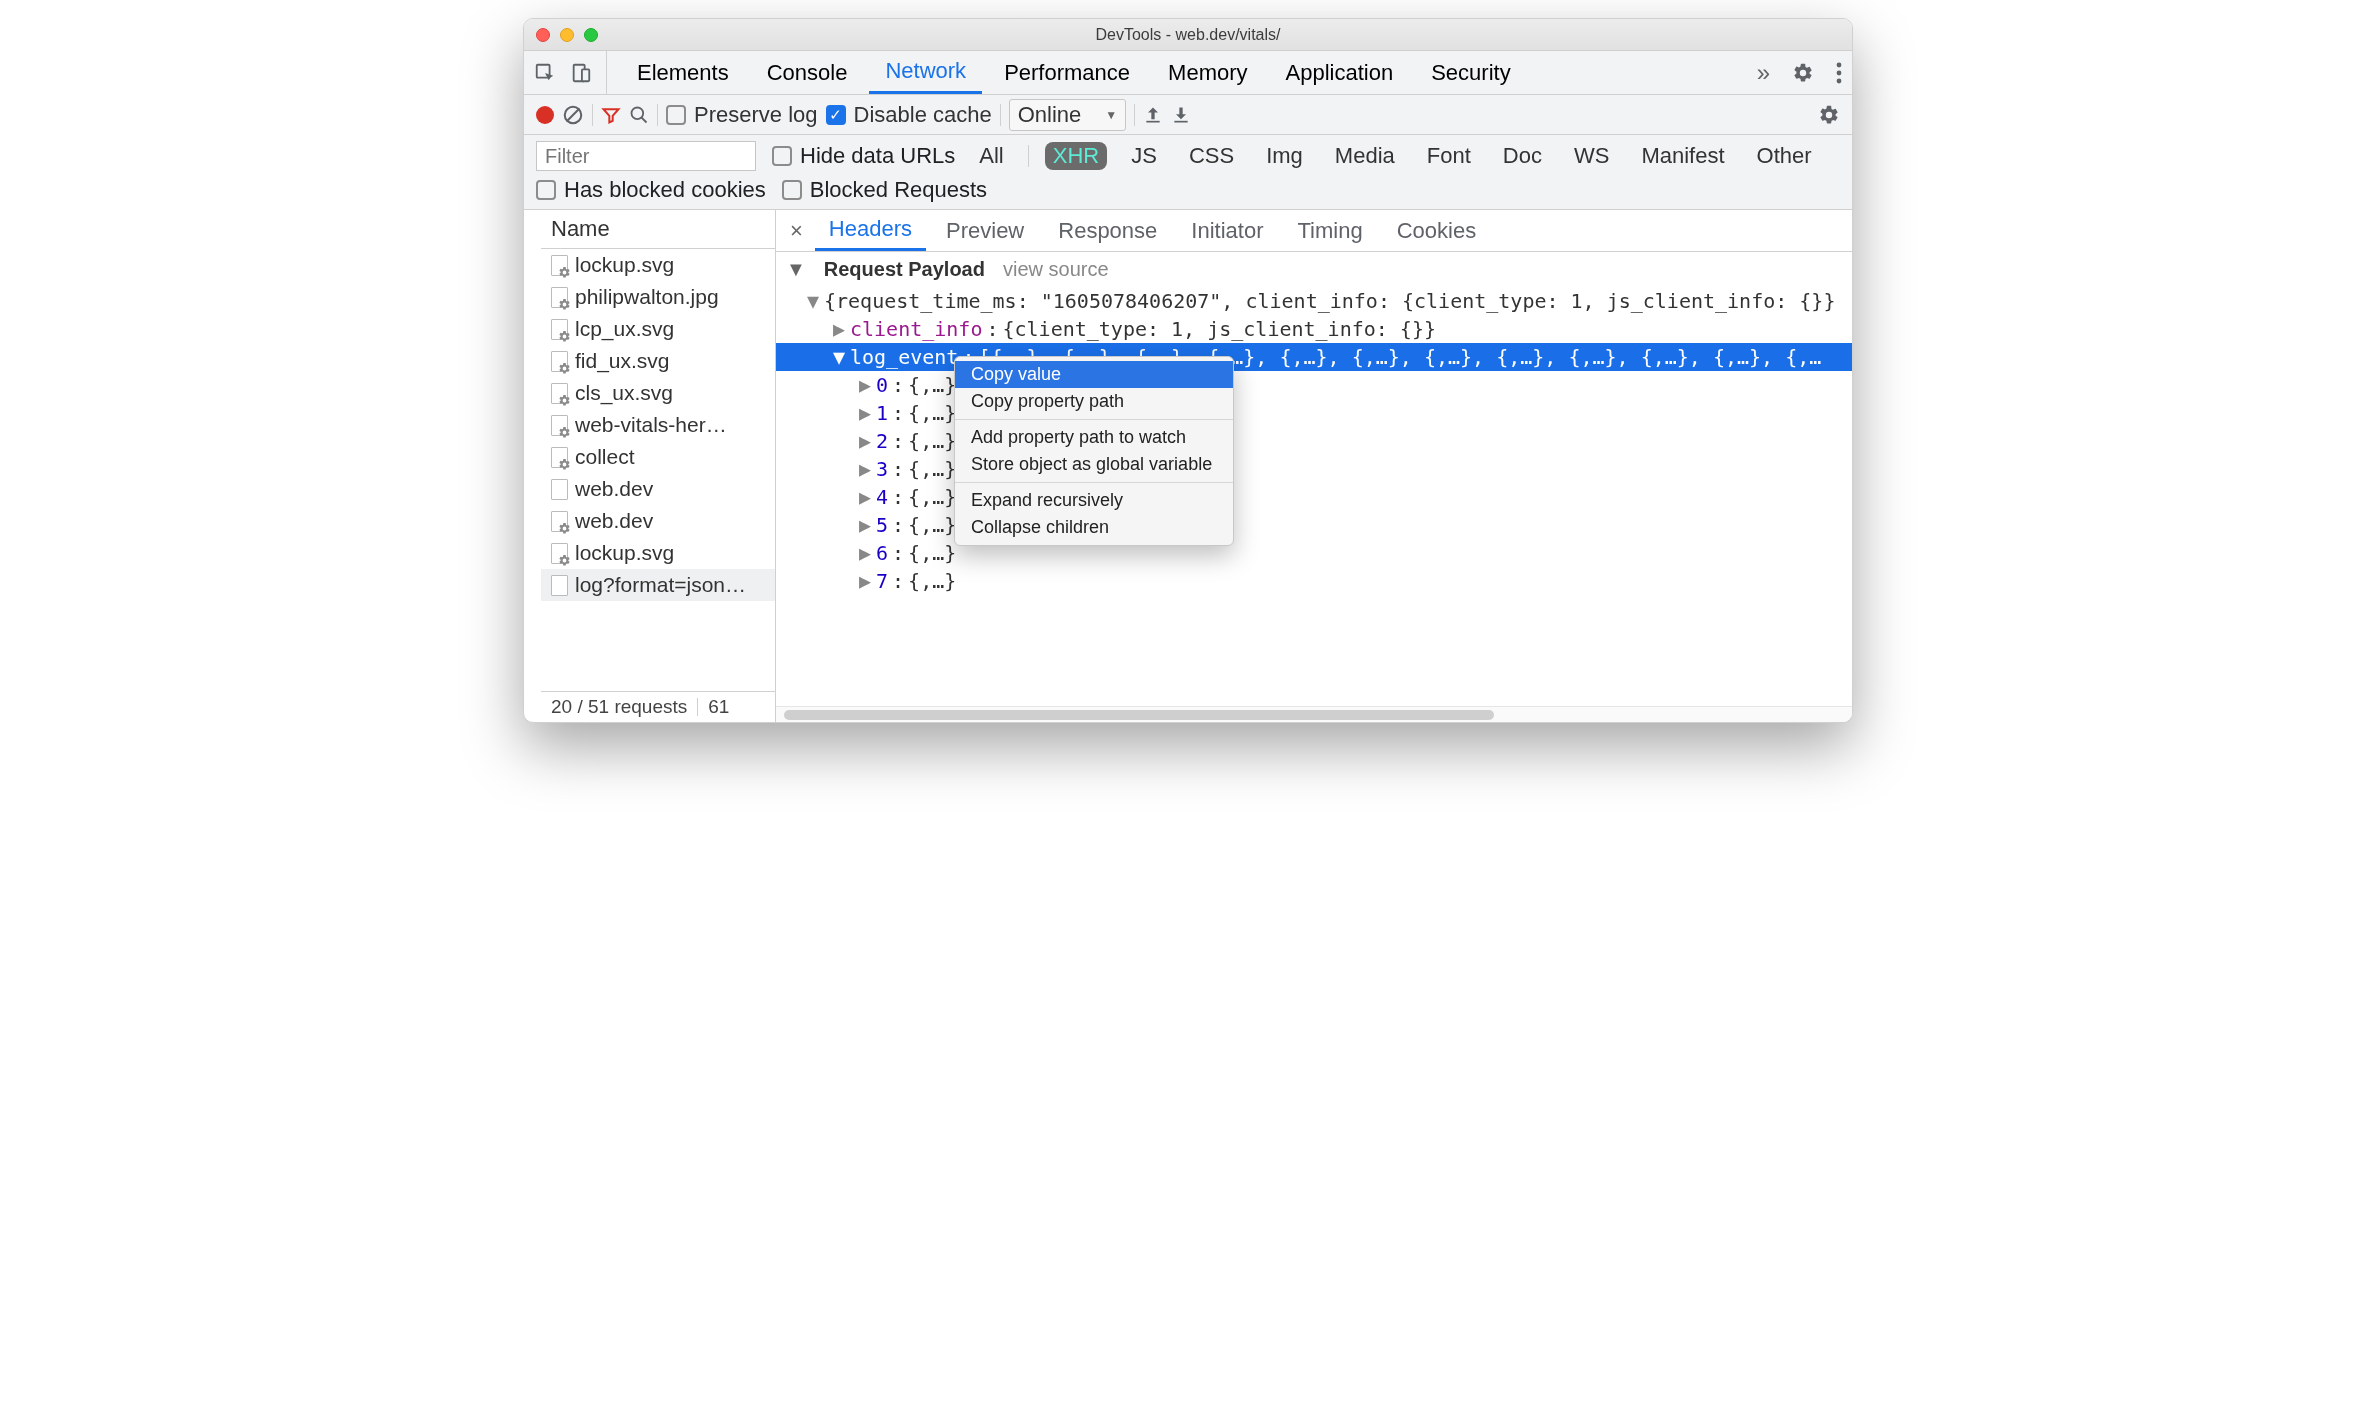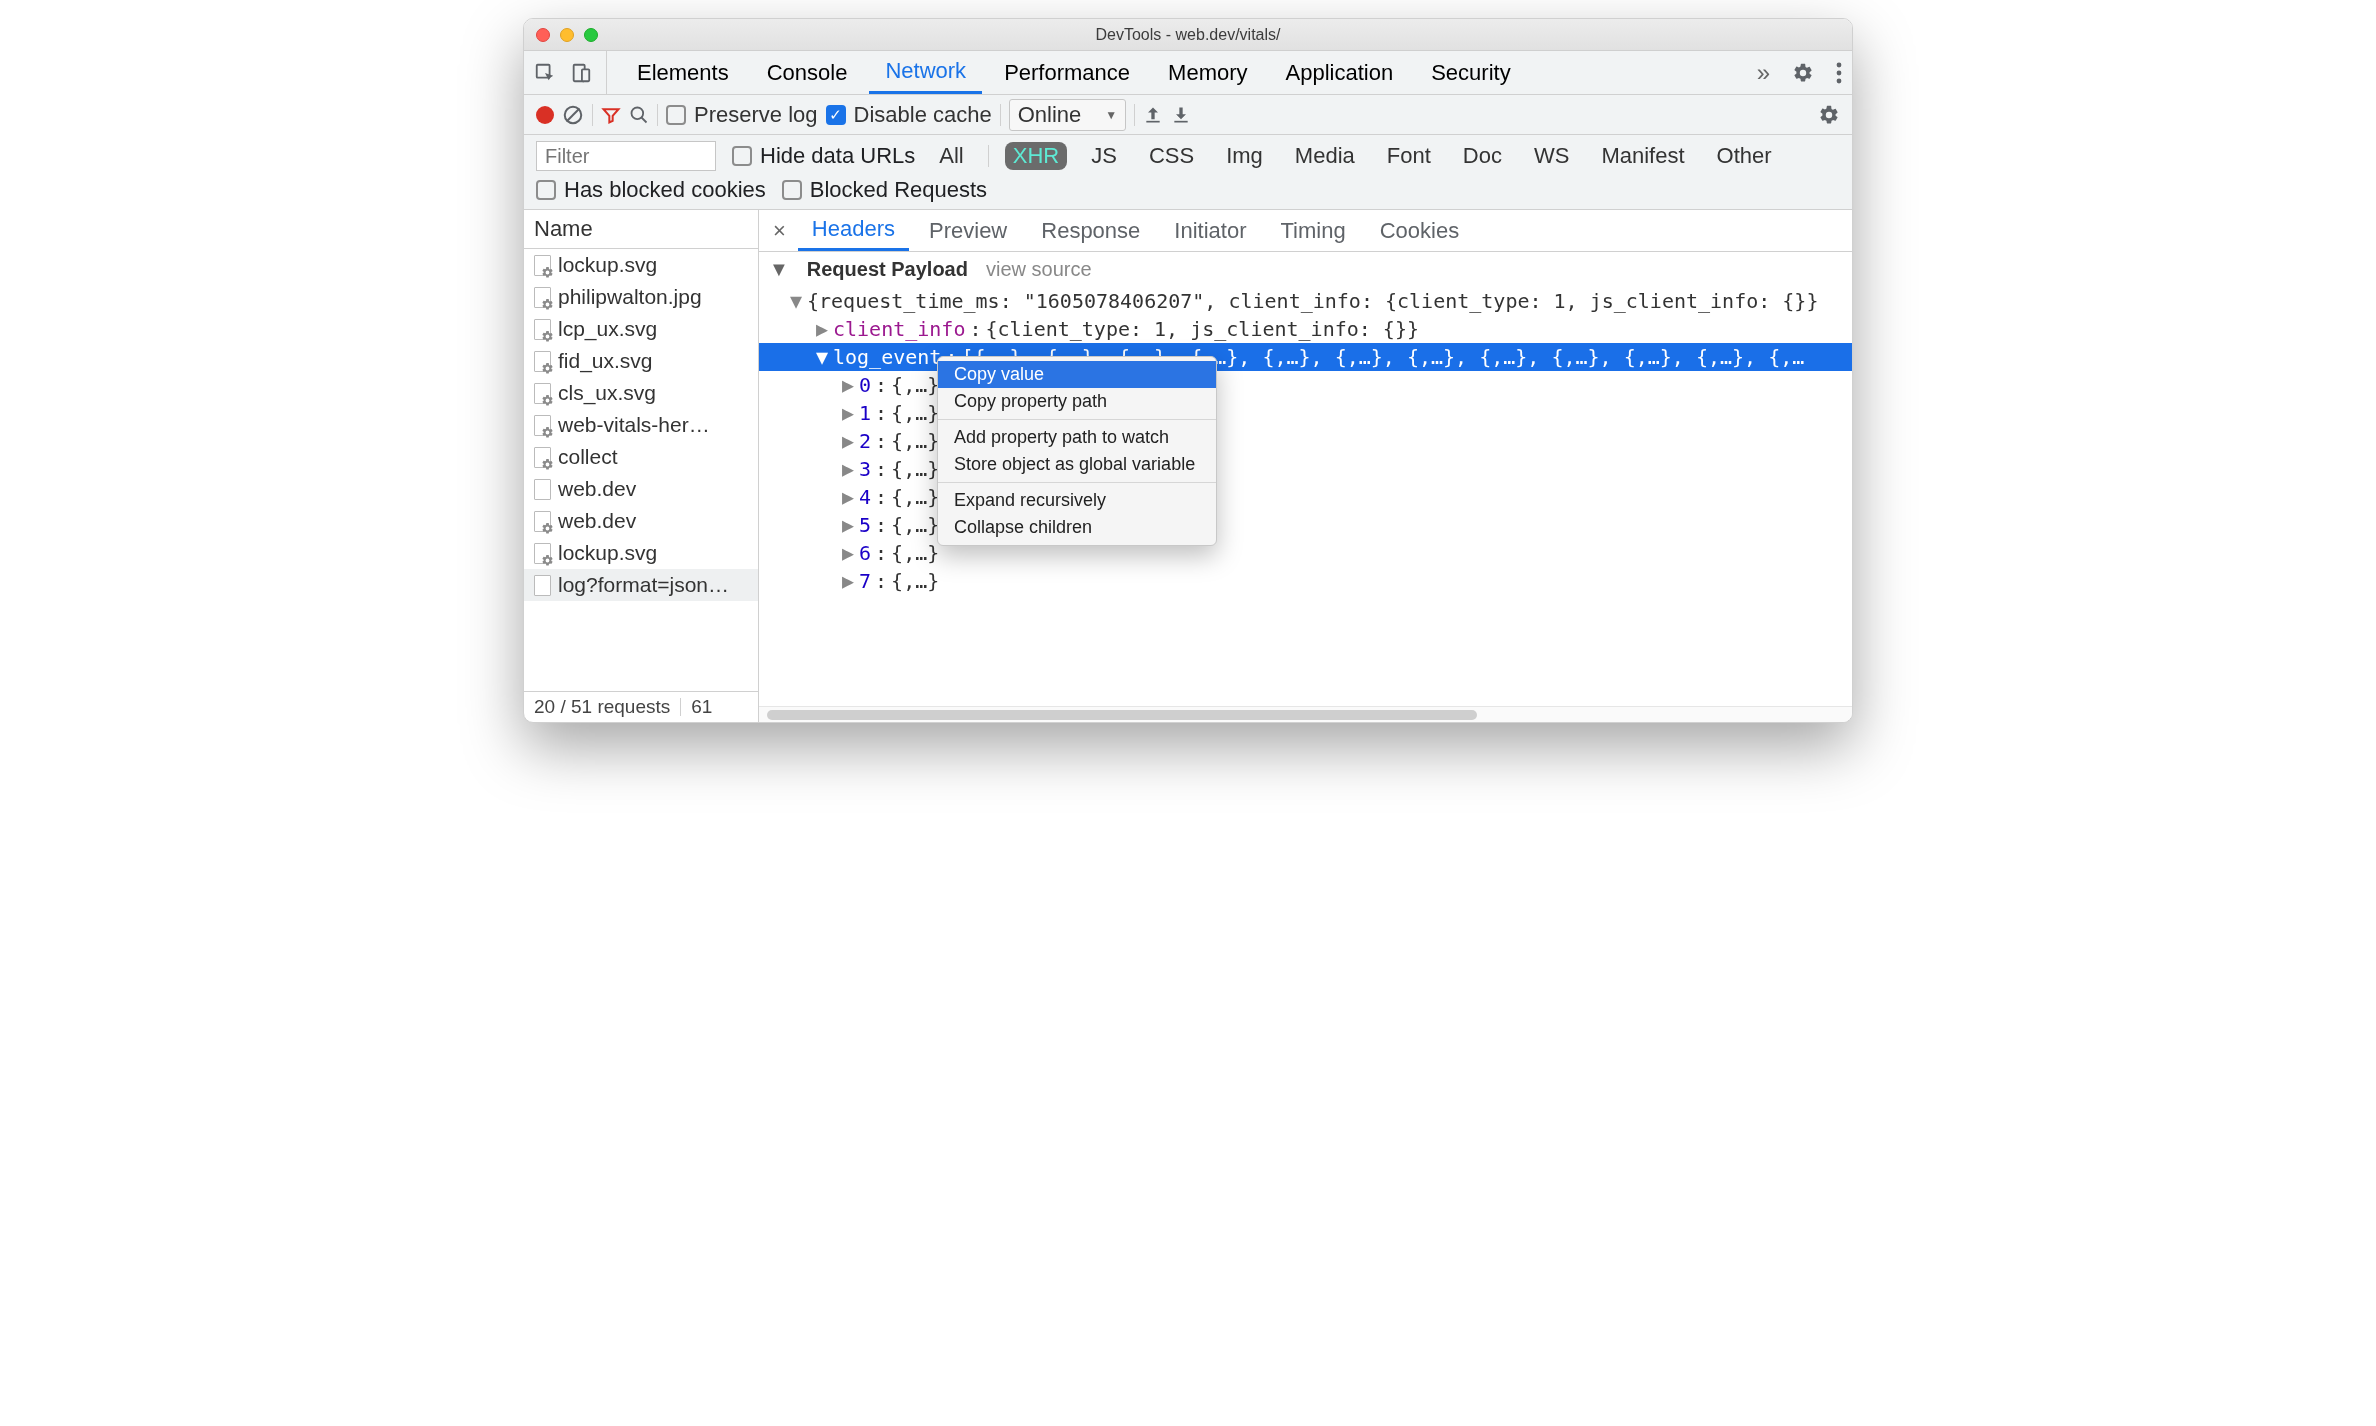--- a/index.html
+++ b/index.html
@@ -92,29 +92,29 @@
   .select .caret { color: #666; font-size: 12px; }
   
   .filterbar {
     background: #f1f3f4;
     border-bottom: 1px solid #d0d0d0;
     padding: 6px 12px;
     display: flex; flex-direction: column; gap: 6px;
   }
   .filterbar-row { display: flex; align-items: center; gap: 16px; flex-wrap: wrap;}
   .filter-input {
-    width: 180px; height: 30px; border: 1px solid #c6c6c6; background: #fff;
+    width: 220px; height: 30px; border: 1px solid #c6c6c6; background: #fff;
     padding: 0 8px; font-size: 20px; color: #777;
   }
   .type-pill {
     padding: 1px 8px; border-radius: 8px; color: #333;
   }
   .type-pill.active { background: #6b6b6b; color: #5eead4; }
   
-  .main { display: flex; height: 512px; }
+  .main { display: flex; height: 512px; margin-left: 17px; }
   .sidebar {
     width: 235px; border-right: 1px solid #d0d0d0; display: flex; flex-direction: column;
   }
   .sidebar-header {
     padding: 6px 10px; border-bottom: 1px solid #d0d0d0; color: #333;
   }
   .sidebar-list { flex: 1; overflow: hidden; }
   .sidebar-item {
     display: flex; align-items: center; gap: 7px;
     padding: 4px 10px; font-size: 21px; color: #333;

